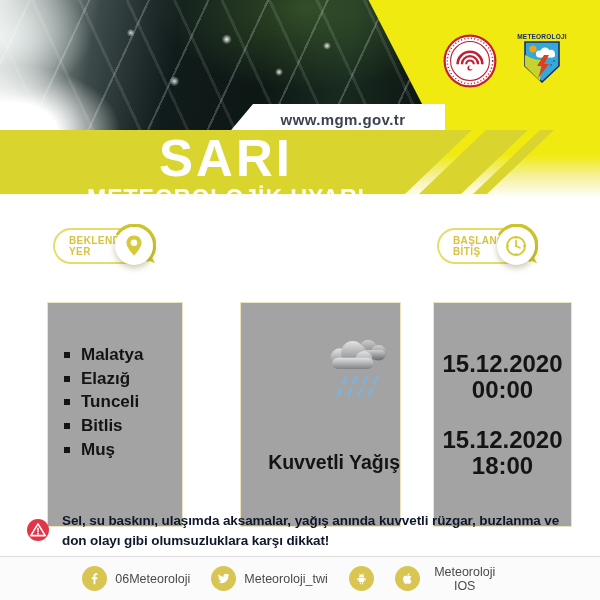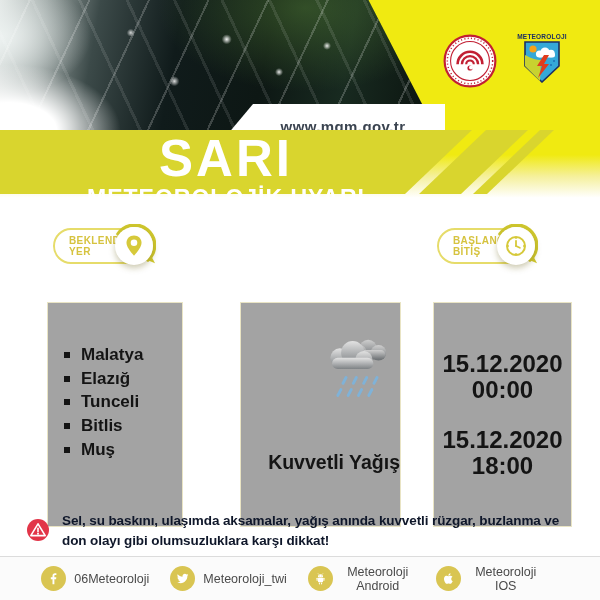--- a/index.html
+++ b/index.html
@@ -18,21 +18,21 @@
        radial-gradient(circle 2px at 75% 35%, rgba(255,255,255,.9), transparent 4px),
        radial-gradient(circle 2px at 30% 25%, rgba(255,255,255,.8), transparent 4px),
        repeating-linear-gradient(115deg, transparent 0 26px, rgba(255,255,255,.20) 26px 28px, transparent 28px 54px),
        repeating-linear-gradient(65deg, transparent 0 40px, rgba(255,255,255,.10) 40px 43px),
        radial-gradient(ellipse 160px 95px at 2% 100%, #ffffff 30%, rgba(255,255,255,0) 70%),
        radial-gradient(ellipse 130px 85px at 0% 28%, rgba(238,243,242,.95), rgba(238,243,242,0) 70%),
        radial-gradient(ellipse 210px 120px at 70% 6%, rgba(78,118,52,.55), rgba(78,118,52,0) 70%),
        linear-gradient(100deg,#dfe4e2 0%,#9aa4a2 10%,#3c4a49 22%,#101b1b 40%,#0d1714 60%,#182a20 78%,#0a120e 100%);}
   .mgm-band{position:absolute;left:227px;top:104px;width:218px;height:31px;background:#fff;
      clip-path:polygon(26px 0,100% 0,100% 100%,0 100%);
-     display:flex;align-items:flex-end;justify-content:center;}
+     display:flex;align-items:center;justify-content:center;}
   .mgm-band span{font-size:15px;font-weight:bold;color:#3b4450;letter-spacing:.4px;padding-left:14px;}
 
   .logo-ministry{position:absolute;left:443px;top:34px;width:54px;height:54px;}
   .logo-meteo{position:absolute;left:517px;top:33px;width:50px;height:56px;text-align:center;}
   .logo-meteo .mlabel{display:block;font-size:6.5px;font-weight:bold;color:#1c2f63;letter-spacing:.2px;margin-bottom:1px;}
 
   
   .band{position:absolute;left:0;top:130px;width:600px;height:64px;}
   .band .stripe{position:absolute;inset:0;background:#d9d52e;}
   .band .s-main{clip-path:polygon(0 0,472px 0,405px 100%,0 100%);}
@@ -278,21 +278,20 @@
             <rect x="16.6" y="10.6" width="1.7" height="5.2" rx=".85"></rect>
             <rect x="9.4" y="18.2" width="1.7" height="3.2" rx=".85"></rect>
             <rect x="12.9" y="18.2" width="1.7" height="3.2" rx=".85"></rect>
             <line x1="9.2" y1="5.6" x2="8" y2="3.8" stroke="#fff" stroke-width="1"></line>
             <line x1="14.8" y1="5.6" x2="16" y2="3.8" stroke="#fff" stroke-width="1"></line>
           </g>
           <circle cx="10.2" cy="7.8" r=".7" fill="#d9c552"></circle>
             <circle cx="13.8" cy="7.8" r=".7" fill="#d9c552"></circle>
         </svg>
       </span>
-      <span class="slabel wrap">Meteoroloji Android</span>
     </div>
     <div class="social">
       <span class="sicon">
         <svg width="15" height="15" viewBox="0 0 24 24">
             <path d="M16.4 12.6 c0 -2.2 1.8 -3.2 1.9 -3.3 -1 -1.5 -2.6 -1.7 -3.2 -1.7 -1.3 -.1 -2.6 .8 -3.3 .8 -.7 0 -1.7 -.8 -2.8 -.8 -1.4 0 -2.8 .8 -3.5 2.1 -1.5 2.6 -.4 6.5 1.1 8.6 .7 1 1.6 2.2 2.7 2.2 1.1 0 1.5 -.7 2.8 -.7 1.3 0 1.7 .7 2.8 .7 1.2 0 1.9 -1.1 2.6 -2.1 .8 -1.2 1.2 -2.4 1.2 -2.4 0 0 -2.3 -.9 -2.3 -3.4 z M14.3 6.3 c.6 -.7 1 -1.7 .9 -2.7 -.9 0 -1.9 .6 -2.5 1.3 -.5 .6 -1 1.6 -.9 2.6 1 .1 2 -.5 2.5 -1.2 z" fill="#fff"></path>
           </svg>
       </span>
       <span class="slabel wrap">Meteoroloji IOS</span>
     </div>
   </div>

